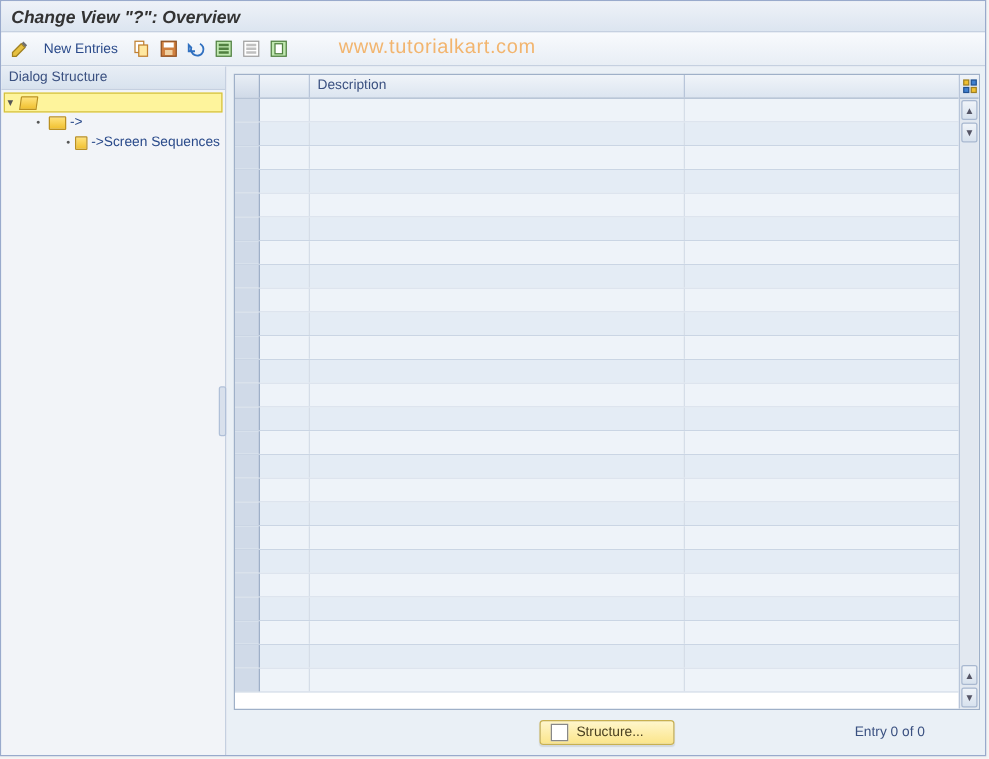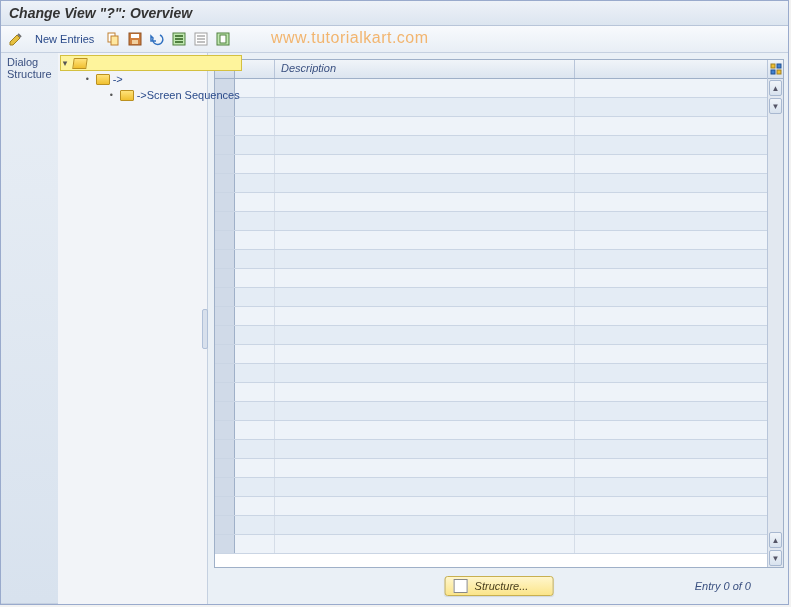--- a/index.html
+++ b/index.html
@@ -60,25 +60,25 @@
       color: #f2b56f;
       letter-spacing: 0.5px;
       pointer-events: none;
     }
     .main-area {
       display: flex;
       flex: 1;
       overflow: hidden;
     }
     .sidebar {
-      width: 207px;
+      width: 180px;
       background: #f2f4f8;
       border-right: 1px solid #c5d0e0;
       display: flex;
-      flex-direction: row;
+      flex-direction: column;
       position: relative;
     }
     .sidebar-header {
       background: linear-gradient(#e8eef5, #d8e2ee);
       border-bottom: 1px solid #c5d0e0;
       padding: 3px 6px;
       color: #3a5080;
       font-size: 11px;
     }
     .tree {
@@ -135,21 +135,20 @@
       border-radius: 2px;
       transform: translateY(-50%);
       cursor: col-resize;
     }
     .content {
       flex: 1;
       display: flex;
       flex-direction: column;
       background: #eaf0f6;
       padding: 6px 4px 0 6px;
-      font-style: italic;
     }
     .table-wrapper {
       flex: 1;
       display: flex;
       border: 1px solid #9fb0c8;
       background: #fff;
       overflow: hidden;
     }
     .table-area {
       flex: 1;
@@ -253,21 +252,21 @@
     .position-btn::before {
       content: "";
       display: inline-block;
       width: 12px; height: 12px;
       border: 1px solid #888;
       background: #fff;
       margin-right: 3px;
     }
     .entry-count {
       position: absolute;
-      right: 33px;
+      right: 44px;
       color: #3a5080;
     }
     svg.ticon { width: 16px; height: 16px; }
   </style>
 </head>
 <body>
 
 <div class="window">
 
   <div class="title-bar">Change View "?": Overview</div>

